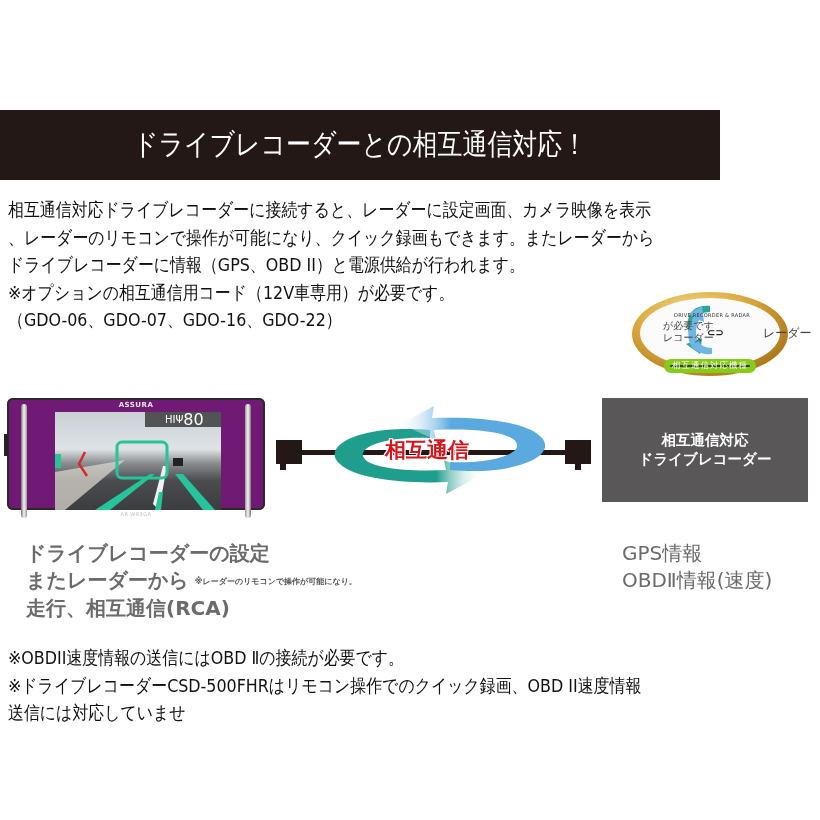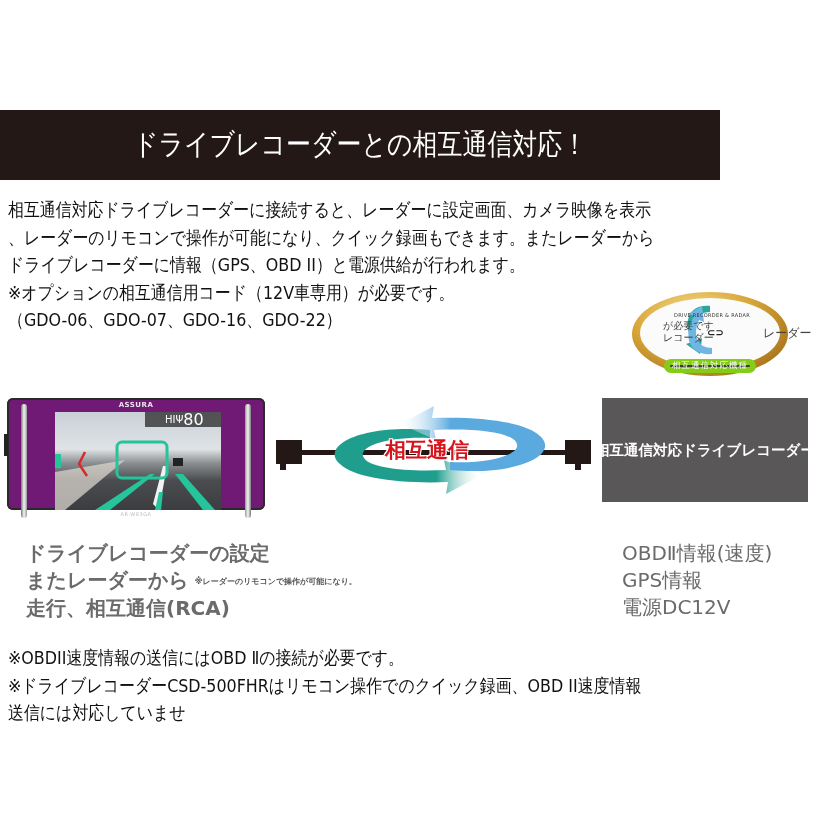--- a/index.html
+++ b/index.html
@@ -97,21 +97,21 @@
   .loop { position: absolute; left: 320px; top: 402px; width: 240px; height: 96px; }
   .loop-label {
     position: absolute; left: 385px; top: 436px; font-size: 21px; font-weight: bold; color: #d7141c;
     letter-spacing: 0px; white-space: nowrap;
     text-shadow: 1px 1px 0 #fff, -1px -1px 0 #fff, 1px -1px 0 #fff, -1px 1px 0 #fff;
   }
 
   
   .recorder {
     position: absolute; left: 602px; top: 398px; width: 206px; height: 104px;
-    background: #595757; color: #fff; display: flex; flex-direction: row;
+    background: #595757; color: #fff; display: flex; flex-direction: column;
     align-items: center; justify-content: center; gap: 0;
   }
   .recorder span { font-size: 14.5px; font-weight: bold; white-space: nowrap; }
 
   
   .list-left { position: absolute; left: 26px; top: 540px; font-weight: bold; }
   .list-right { position: absolute; left: 622px; top: 540px; }
   .feat { font-size: 20px; line-height: 27px; color: #6b6b6b; white-space: nowrap; }
   .feat-note { font-size: 8px; color: #555; margin-left: 6px; vertical-align: middle; }
 
@@ -216,22 +216,21 @@
   </div>
   <div class="feat">
     <span>またレーダーから</span><span class="feat-note">※レーダーのリモコンで操作が可能になり。</span>
   </div>
   <div class="feat">
     <span>走行、相互通信(RCA)</span>
   </div>
 </div>
 
 <div class="list-right">
+  <div class="feat">GPS情報</div>
   <div class="feat">OBDⅡ情報(速度)</div>
-  <div class="feat">GPS情報</div>
-  <div class="feat">電源DC12V</div>
 </div>
 
 <div class="notes">
   <span class="line">※OBDII速度情報の送信にはOBD Ⅱの接続が必要です。</span>
   <span class="line">※ドライブレコーダーCSD-500FHRはリモコン操作でのクイック録画、OBD II速度情報</span>
   <span class="line">送信には対応していませ</span>
 </div>
 
 </body></html>

